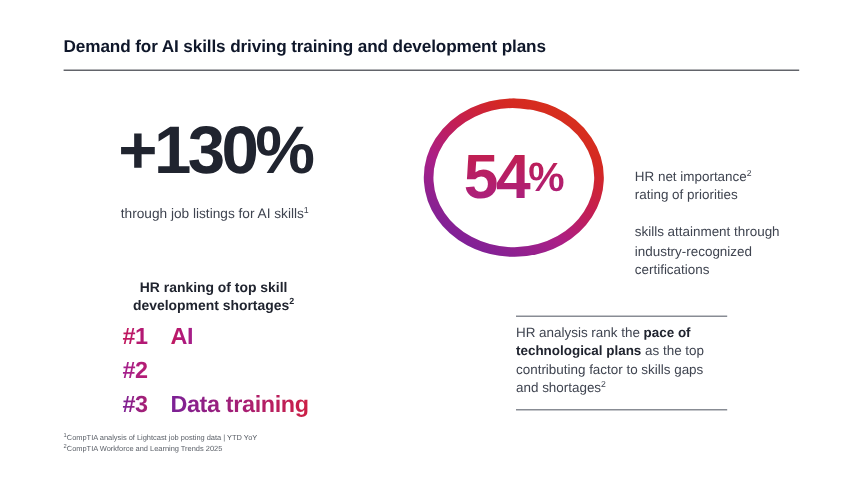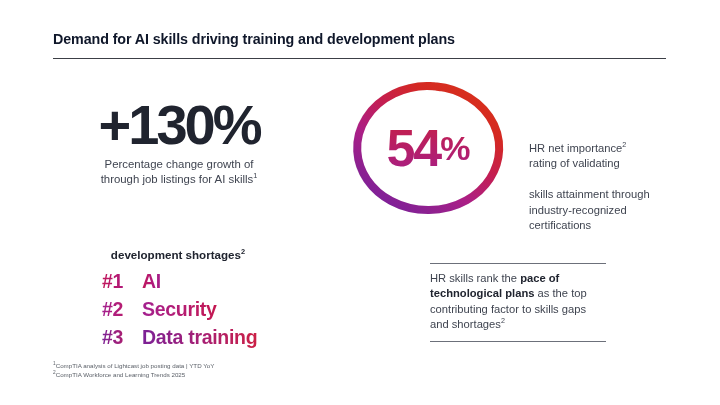--- a/index.html
+++ b/index.html
@@ -211,38 +211,37 @@
 <body>
 
 <div class="slide">
 
   <div class="title">Demand for AI skills driving training and development plans</div>
   <div class="title-rule"></div>
 
   <div class="stat-block">
     <div class="stat-number">+130%</div>
     <div class="stat-caption">
-      <span>Percentage change growth of</span><br>
+      <br>
       <span>through job listings for AI skills</span><sup>1</sup>
     </div>
   </div>
 
   <div class="ranking">
     <div class="ranking-heading">
-      <br>
+      <span>HR ranking of top skill</span><br>
       <span>development shortages</span><sup>2</sup>
     </div>
     <div class="ranking-list">
       <div class="rank-row r1">
         <span class="rank-num grad-text">#1</span>
         <span class="rank-label grad-text">AI</span>
       </div>
       <div class="rank-row r2">
         <span class="rank-num grad-text">#2</span>
-        <span class="rank-label grad-text">Security</span>
       </div>
       <div class="rank-row r3">
         <span class="rank-num grad-text">#3</span>
         <span class="rank-label grad-text">Data training</span>
       </div>
     </div>
   </div>
 
   <div class="donut">
     <svg width="152" height="132" viewBox="0 0 152 132">
@@ -264,31 +263,31 @@
                A 71 62 0 0 1 88.6 5.25" transform="rotate(0 76 66)" fill="none" stroke="url(#arcGrad)" stroke-width="8" stroke-linecap="round"></path>
     </svg>
     <div class="donut-value">
       <span>54</span>
         <span class="pct">%</span>
     </div>
   </div>
 
   <div class="donut-text">
     <span>HR net importance</span><sup>2</sup><br>
-    <span>rating of validating</span><br>
+    <span>rating of priorities</span><br>
     <br>
     <span>skills attainment through</span><br>
     <span>industry-recognized</span><br>
     <span>certifications</span>
   </div>
 
   <div class="pace-block">
     <div class="pace-rule"></div>
     <div class="pace-text">
-      <span>HR skills rank the </span><b>pace of technological plans</b><span> as the top contributing factor to skills gaps and shortages</span><sup>2</sup>
+      <span>HR analysis rank the </span><b>pace of technological plans</b><span> as the top contributing factor to skills gaps and shortages</span><sup>2</sup>
     </div>
     <div class="pace-rule"></div>
   </div>
 
   <div class="footnotes">
     <div><sup>1</sup><span>CompTIA analysis of Lightcast job posting data | YTD YoY</span></div>
     <div><sup>2</sup><span>CompTIA Workforce and Learning Trends 2025</span></div>
   </div>
 
 </div>

